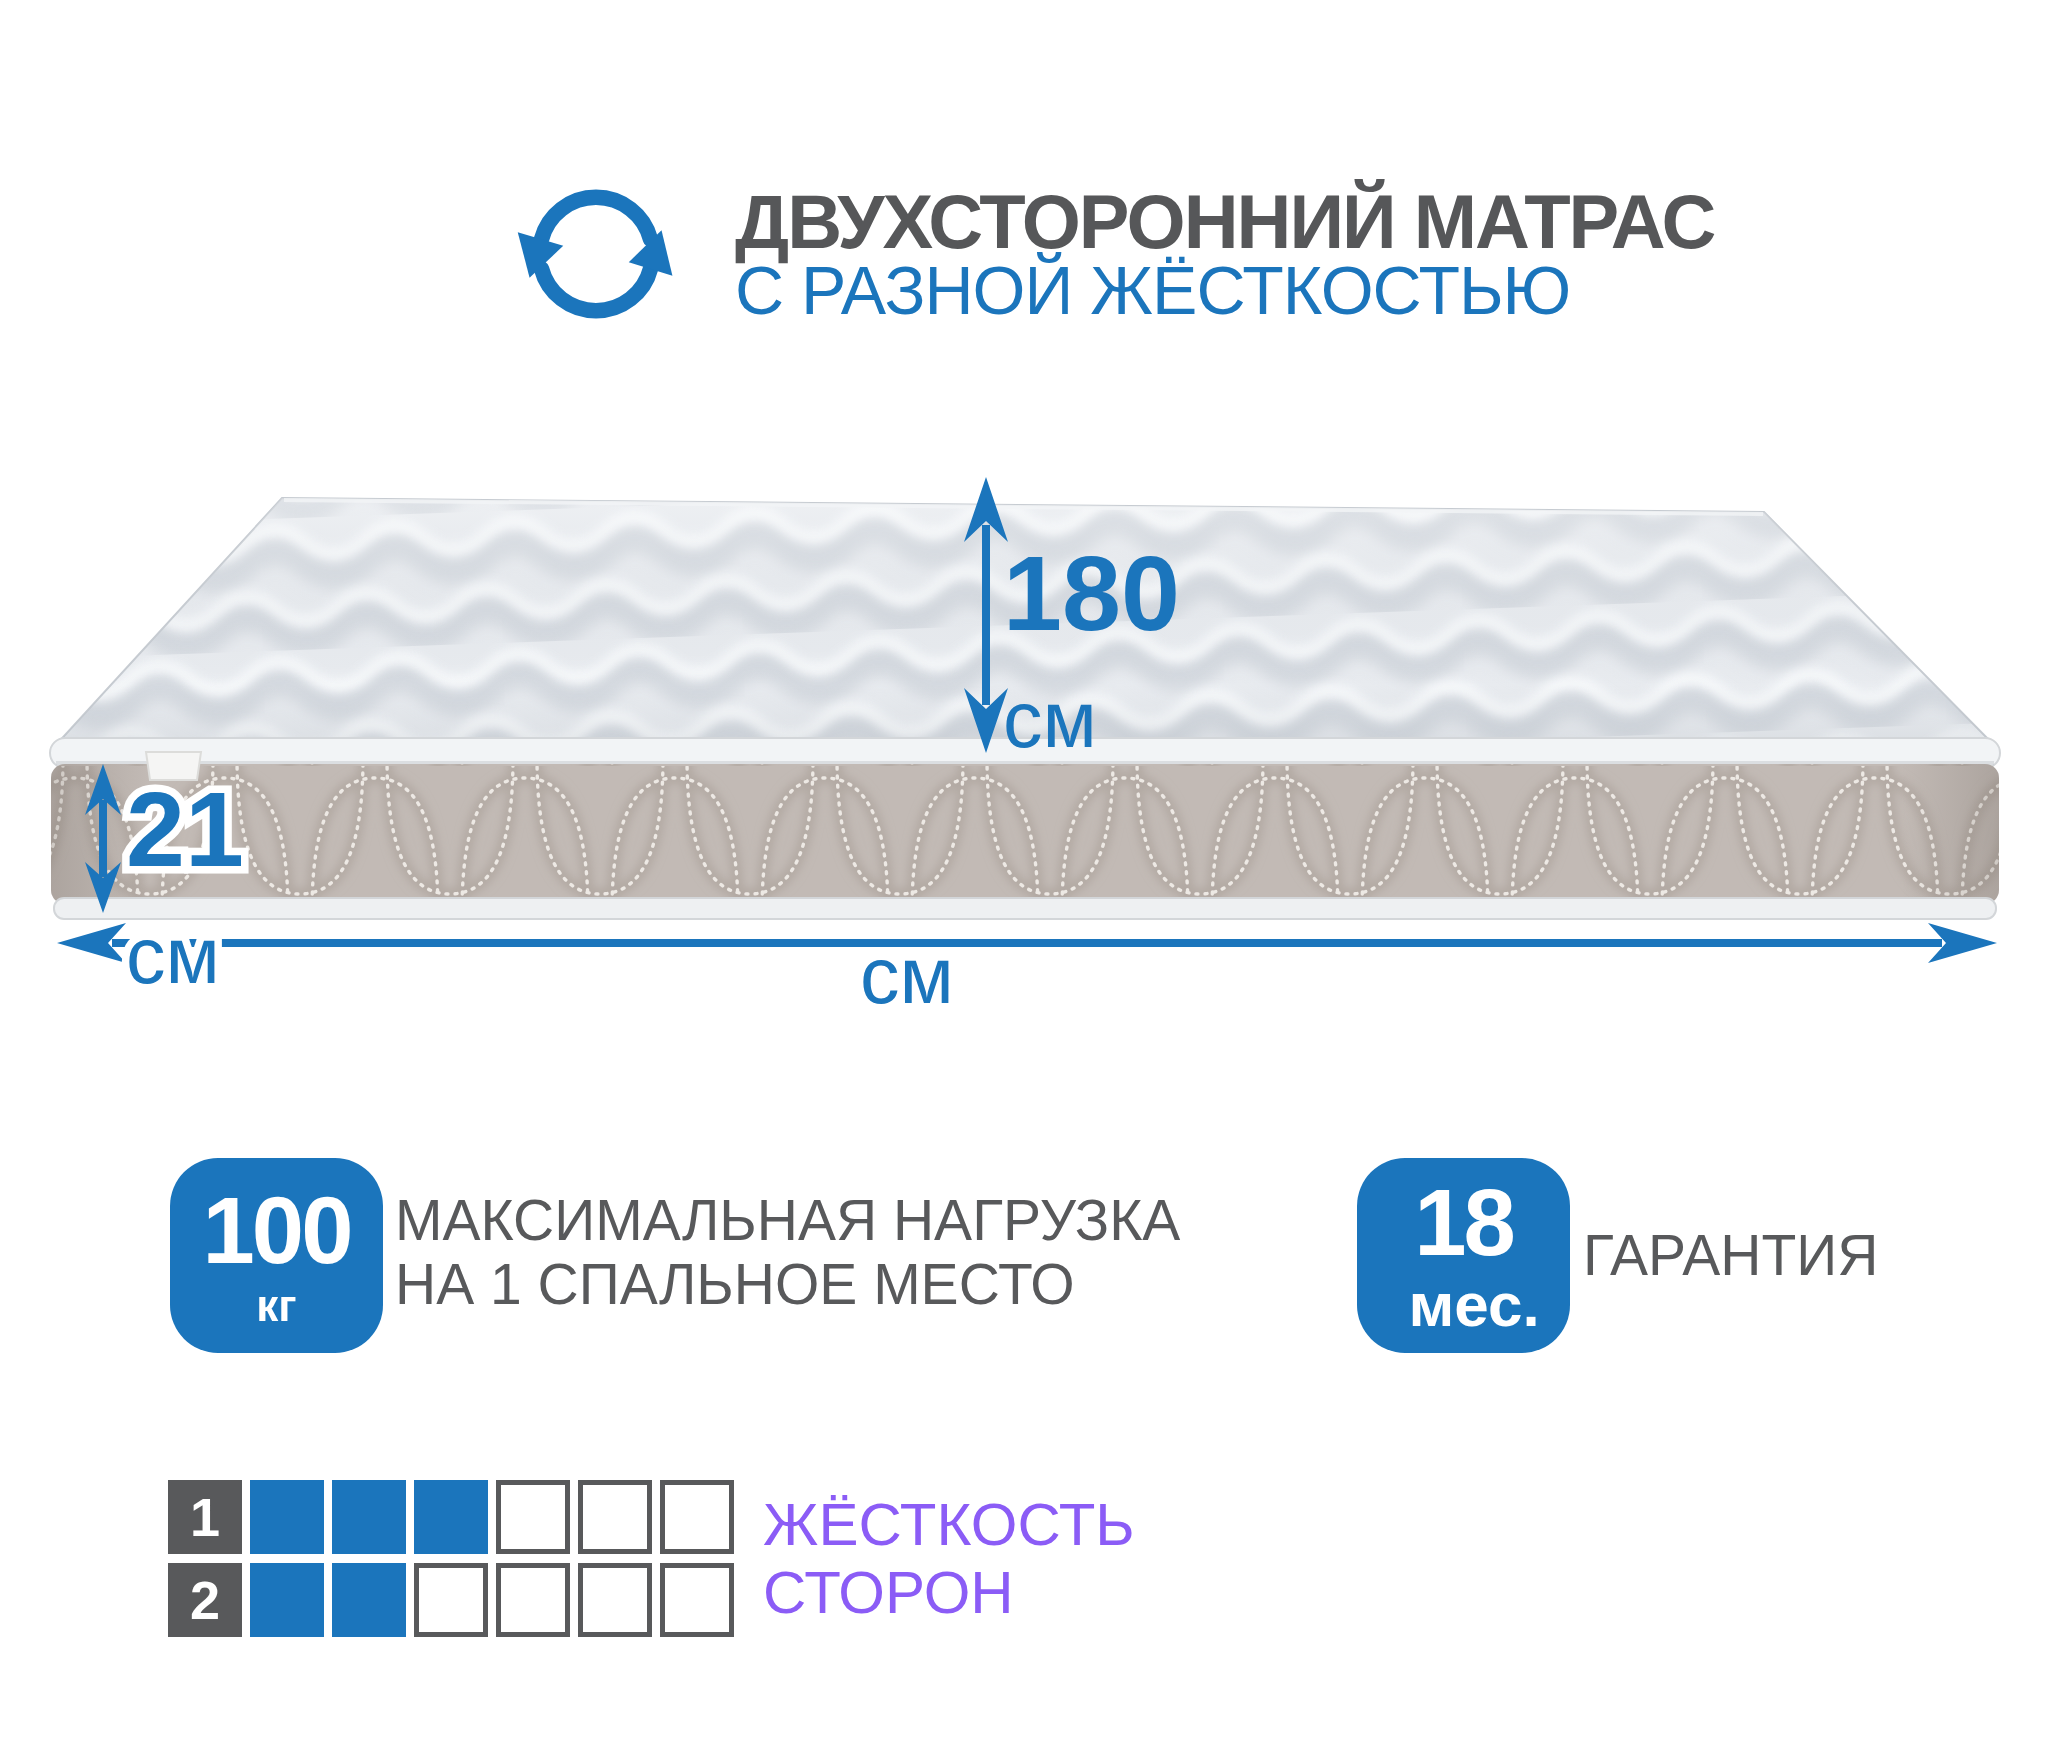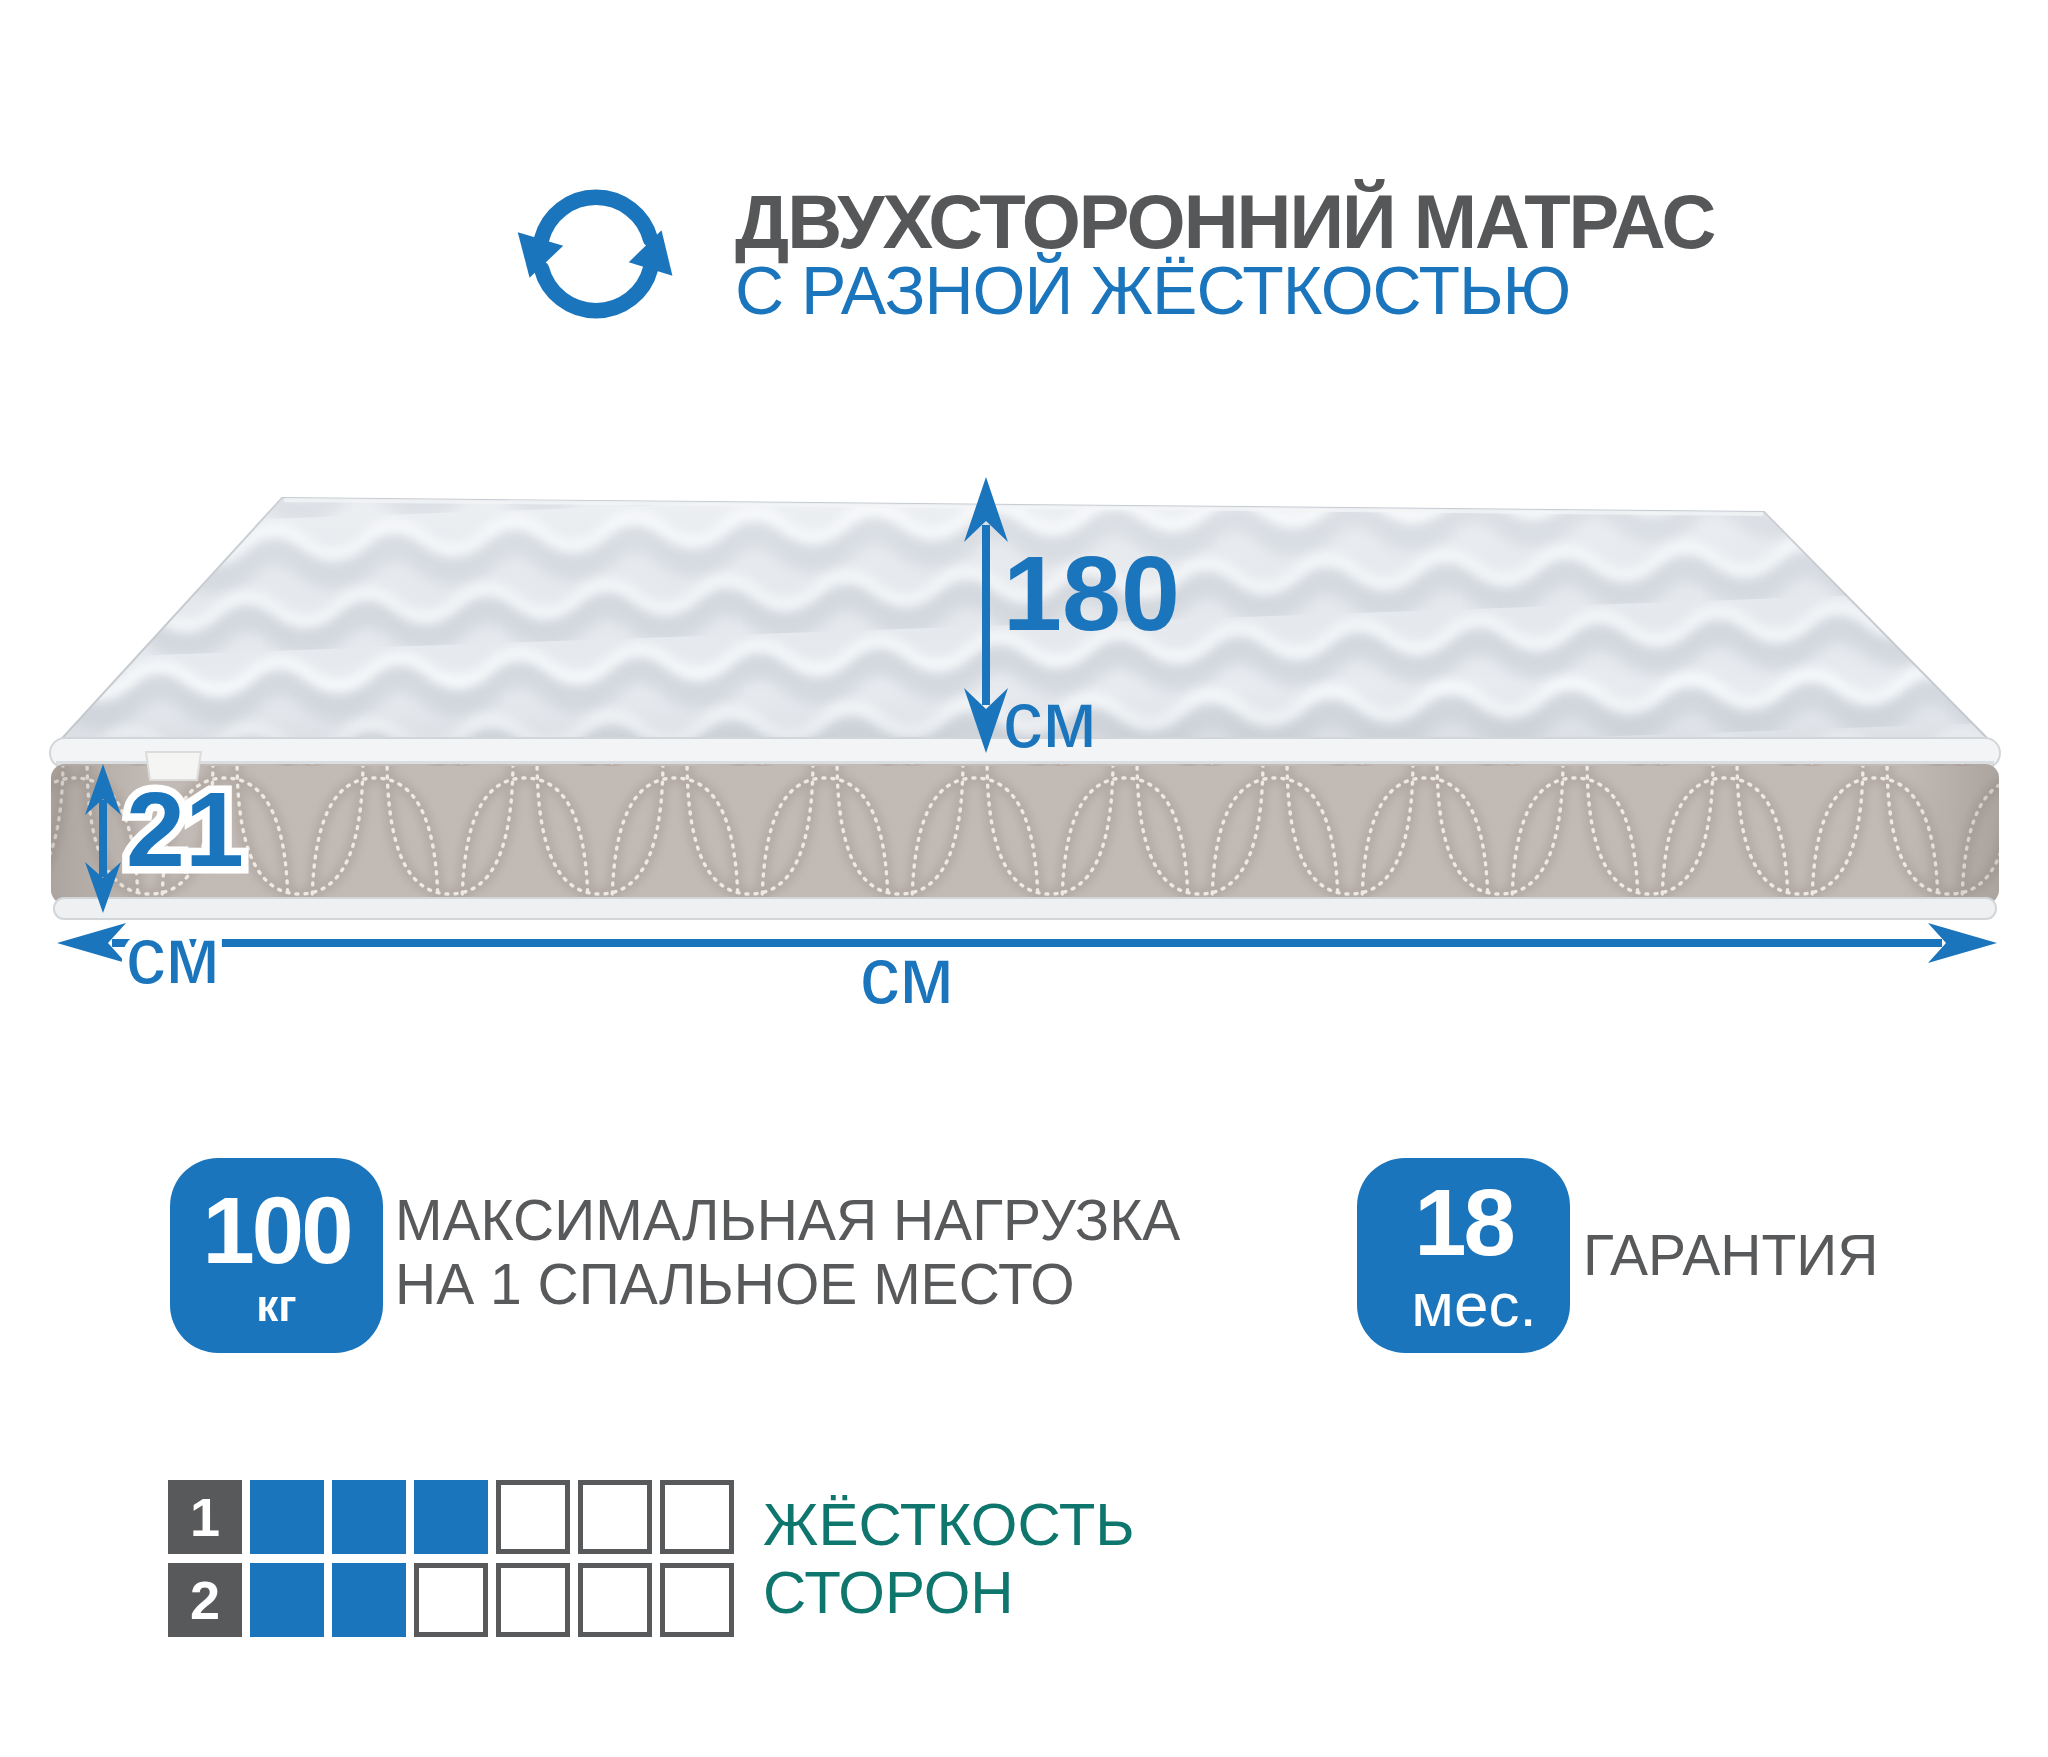--- a/index.html
+++ b/index.html
@@ -20,33 +20,33 @@
   .dim-21{left:126px;top:776px;}
   .dim-21 .stroke{position:absolute;left:0;top:0;-webkit-text-stroke:15px #fff;}
   .dim-21 .fill{position:relative;}
   
   .badge{width:213px;height:195px;border-radius:48px;background:#1b75bc;color:#fff;
          display:flex;flex-direction:column;align-items:center;justify-content:center;line-height:1;}
   .badge .big{font-size:94px;font-weight:bold;letter-spacing:-3px;}
   .badge-load{left:170px;top:1158px;}
   .badge-load .small{font-size:44px;font-weight:bold;margin-top:6px;}
   .badge-warranty{left:1357px;top:1158px;}
-  .badge-warranty .small{font-size:62px;font-weight:normal;margin-top:4px;margin-left:21px;}
+  .badge-warranty .small{font-size:62px;font-weight:bold;margin-top:4px;margin-left:21px;}
   .load-text{left:395px;top:1188px;font-size:57px;line-height:64px;color:#58595b;white-space:nowrap;}
   .warranty-text{left:1583px;top:1223px;font-size:57px;line-height:64px;color:#58595b;white-space:nowrap;}
   
   .f-row{display:flex;gap:8px;left:168px;}
   .f-row-1{top:1480px;} .f-row-2{top:1563px;}
   .f-label{width:74px;height:74px;background:#58595b;color:#fff;display:flex;
            align-items:center;justify-content:center;font-size:54px;font-weight:bold;}
   .f-cells{display:flex;gap:8px;}
   .cell{width:74px;height:74px;box-sizing:border-box;}
   .cell.filled{background:#1b75bc;}
   .cell.empty{background:#fff;border:5px solid #58595b;}
-  .f-text{left:763px;font-size:60px;line-height:60px;color:#0f766e;white-space:nowrap;}
+  .f-text{left:763px;font-size:60px;line-height:60px;color:#8b5cf6;white-space:nowrap;}
   .f-text-1{top:1495px;} .f-text-2{top:1563px;}
   svg{display:block;}
 </style>
 </head>
 <body>
 
 <svg class="abs" style="left:505px;top:163px;" width="182" height="182" viewBox="0 0 200 200" aria-hidden="true">
   <g fill="none" stroke="#1b75bc" stroke-width="17" stroke-linecap="round">
     <path d="M40,84 A62,62 0 0 1 160,84"></path>
     <path d="M160,116 A62,62 0 0 1 40,116"></path>

